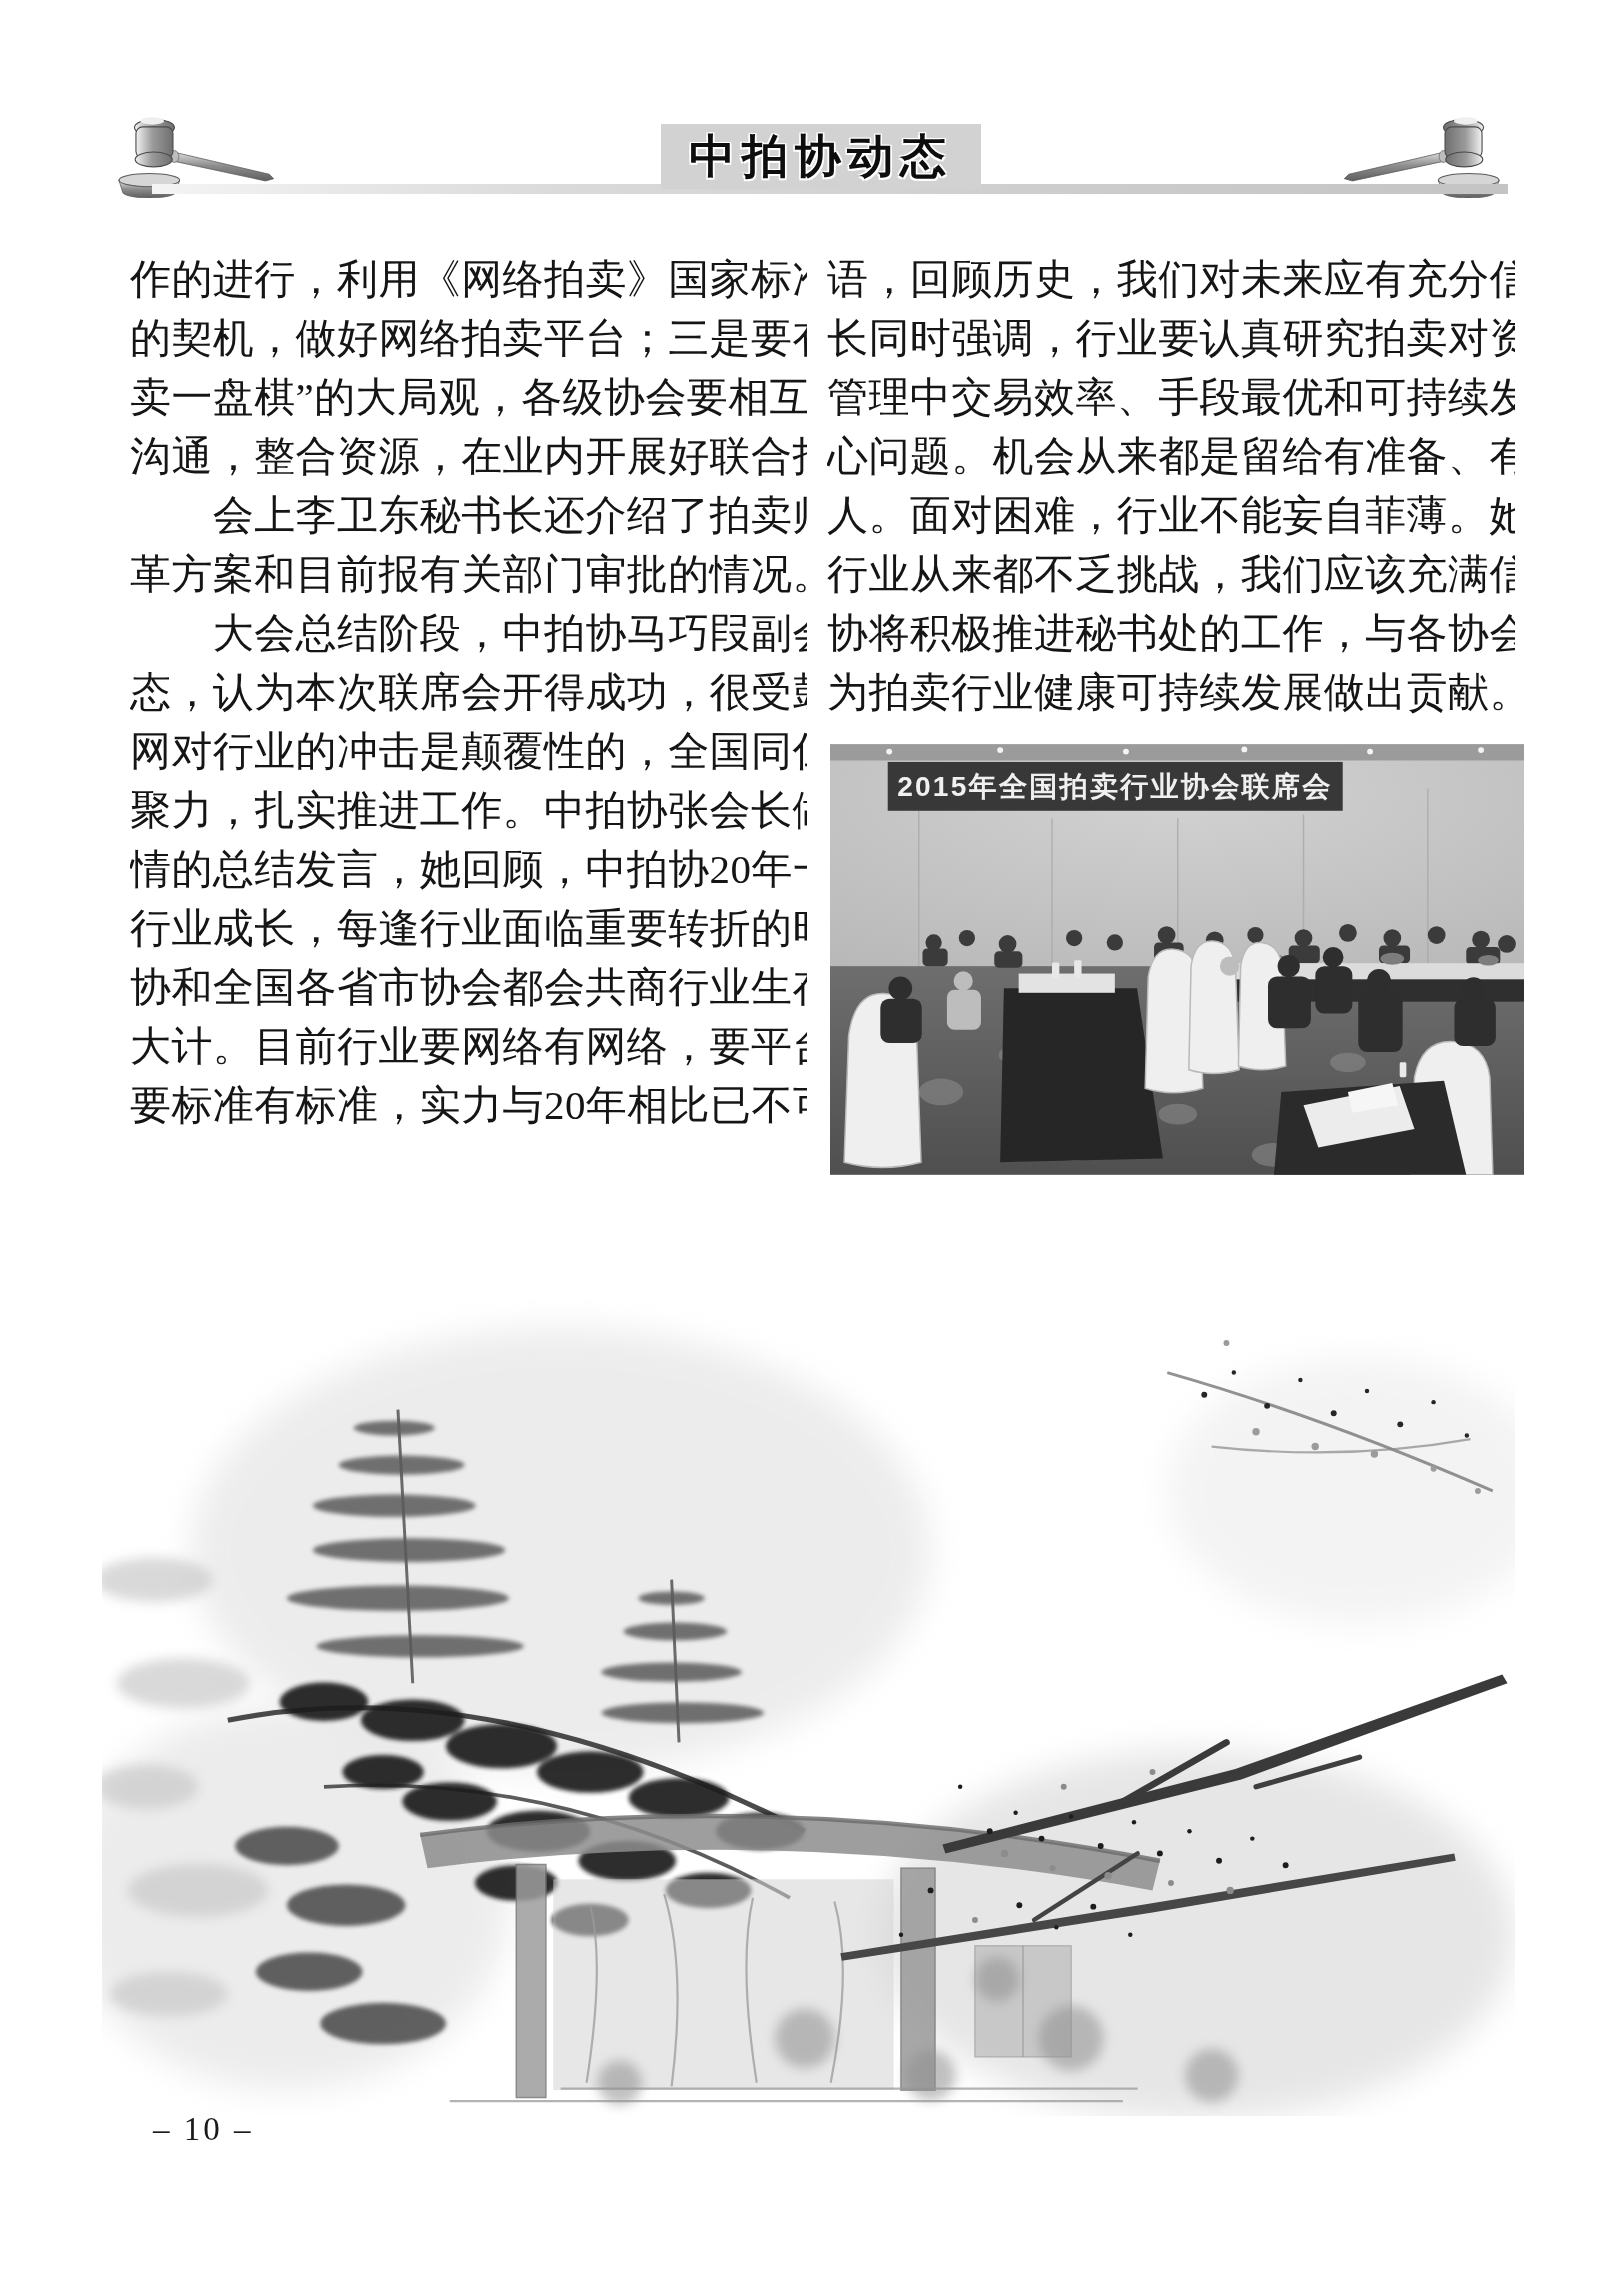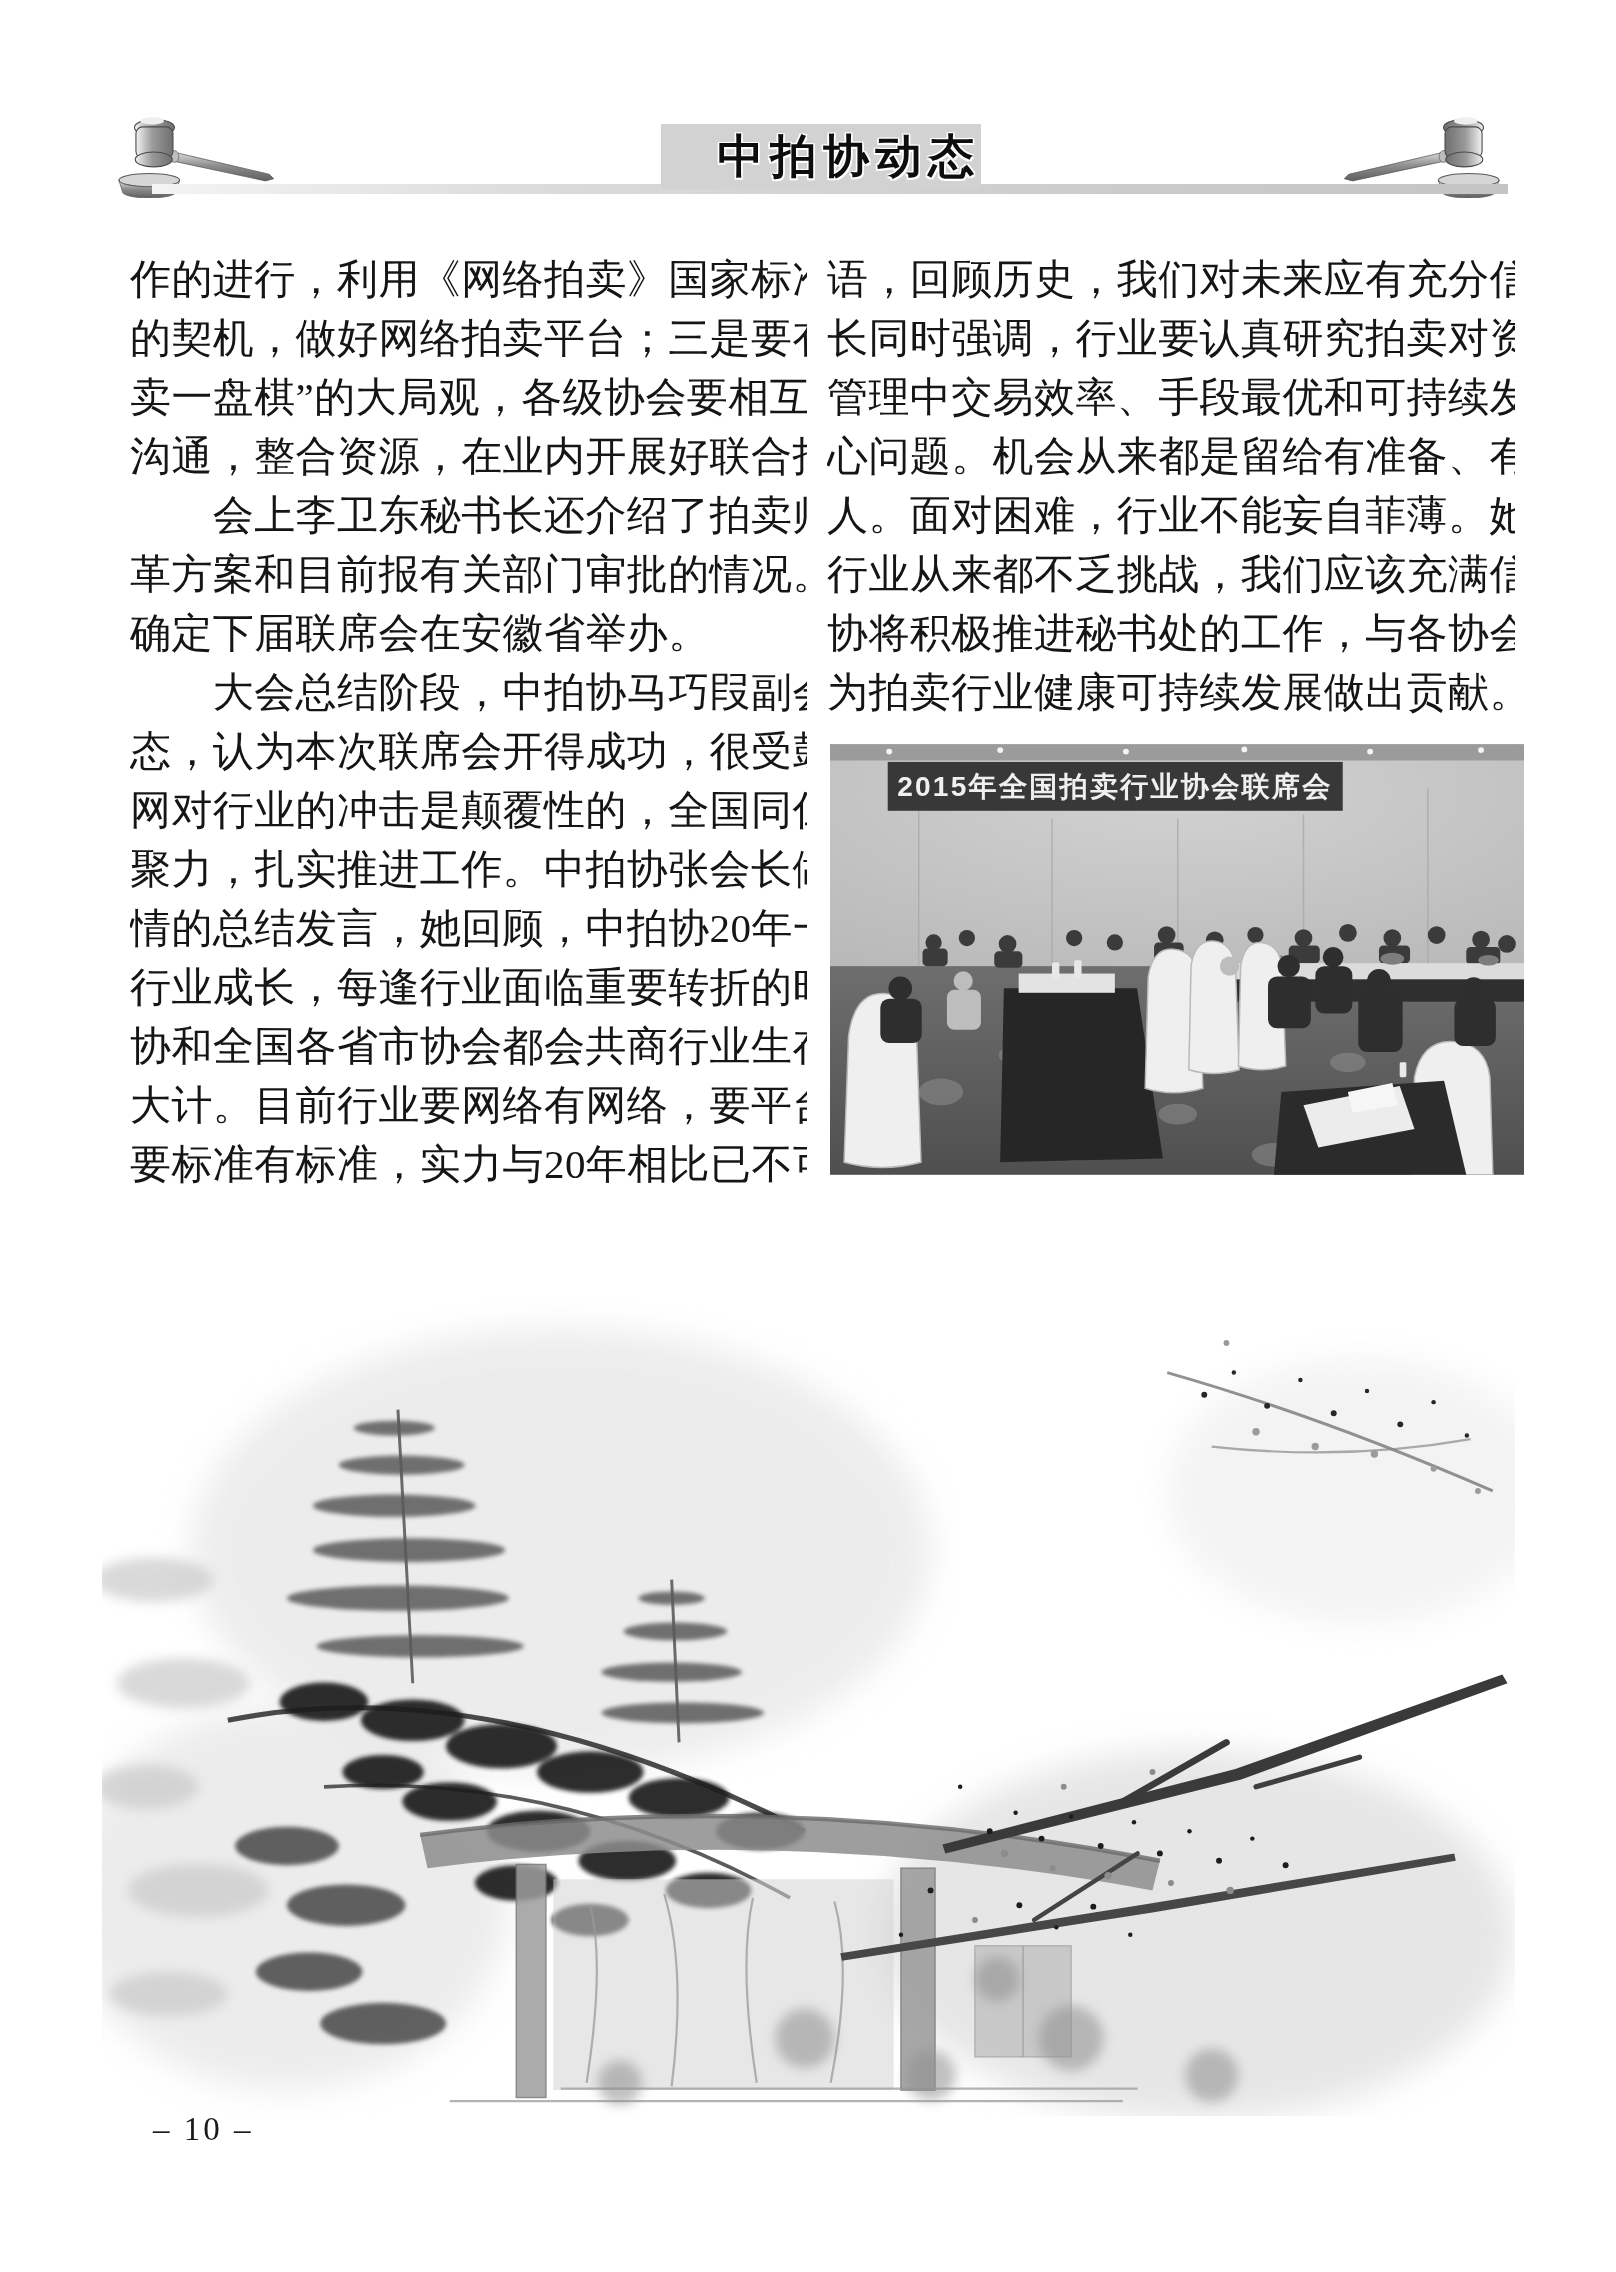--- a/index.html
+++ b/index.html
@@ -5,21 +5,21 @@
   html,body{margin:0;padding:0;}
   body{
     width:1617px;height:2273px;position:relative;background:#ffffff;
     font-family:"Liberation Serif","DejaVu Serif",serif;color:#151515;
     overflow:hidden;
   }
   .abs{position:absolute;}
   
   .title-box{
     left:661px;top:124px;width:320px;height:65px;background:#d2d2d2;
-    display:flex;align-items:center;justify-content:flex-end;
+    display:flex;align-items:center;justify-content:center;
   }
   .title-text{
     font-family:"Liberation Sans","DejaVu Sans",sans-serif;
     font-size:46px;font-weight:bold;color:#0d0d0d;letter-spacing:6.7px;
     text-shadow:-1.5px -1.5px 0 #fff,1.5px -1.5px 0 #fff,-1.5px 1.5px 0 #fff,1.5px 1.5px 0 #fff,0 0 2.2px #fff;
     white-space:nowrap;
   }
   .band{
     left:152px;top:184px;width:1356px;height:9.6px;
     background:linear-gradient(to right,#f4f4f4,#dadada 30%,#cccccc 70%,#c4c4c4);
@@ -95,21 +95,20 @@
   <span class="title-text">中拍协动态</span>
 </div>
 
 <div class="col col-left">
   <div class="tline">作的进行，利用《网络拍卖》国家标准即将出台</div>
   <div class="tline">的契机，做好网络拍卖平台；三是要有“全国拍</div>
   <div class="tline">卖一盘棋”的大局观，各级协会要相互学习加强</div>
   <div class="tline">沟通，整合资源，在业内开展好联合拍卖活动。</div>
   <div class="tline">　　会上李卫东秘书长还介绍了拍卖师考试改</div>
   <div class="tline">革方案和目前报有关部门审批的情况。大会还</div>
-  <div class="tline">确定下届联席会在安徽省举办。</div>
   <div class="tline">　　大会总结阶段，中拍协马巧叚副会长首先表</div>
   <div class="tline">态，认为本次联席会开得成功，很受鼓舞。互联</div>
   <div class="tline">网对行业的冲击是颠覆性的，全国同仁应该齐心</div>
   <div class="tline">聚力，扎实推进工作。中拍协张会长做了充满感</div>
   <div class="tline">情的总结发言，她回顾，中拍协20年一直伴随着</div>
   <div class="tline">行业成长，每逢行业面临重要转折的时候，中拍</div>
   <div class="tline">协和全国各省市协会都会共商行业生存发展的</div>
   <div class="tline">大计。目前行业要网络有网络，要平台有平台，</div>
   <div class="tline">要标准有标准，实力与20年相比已不可同日而</div>
 </div>

